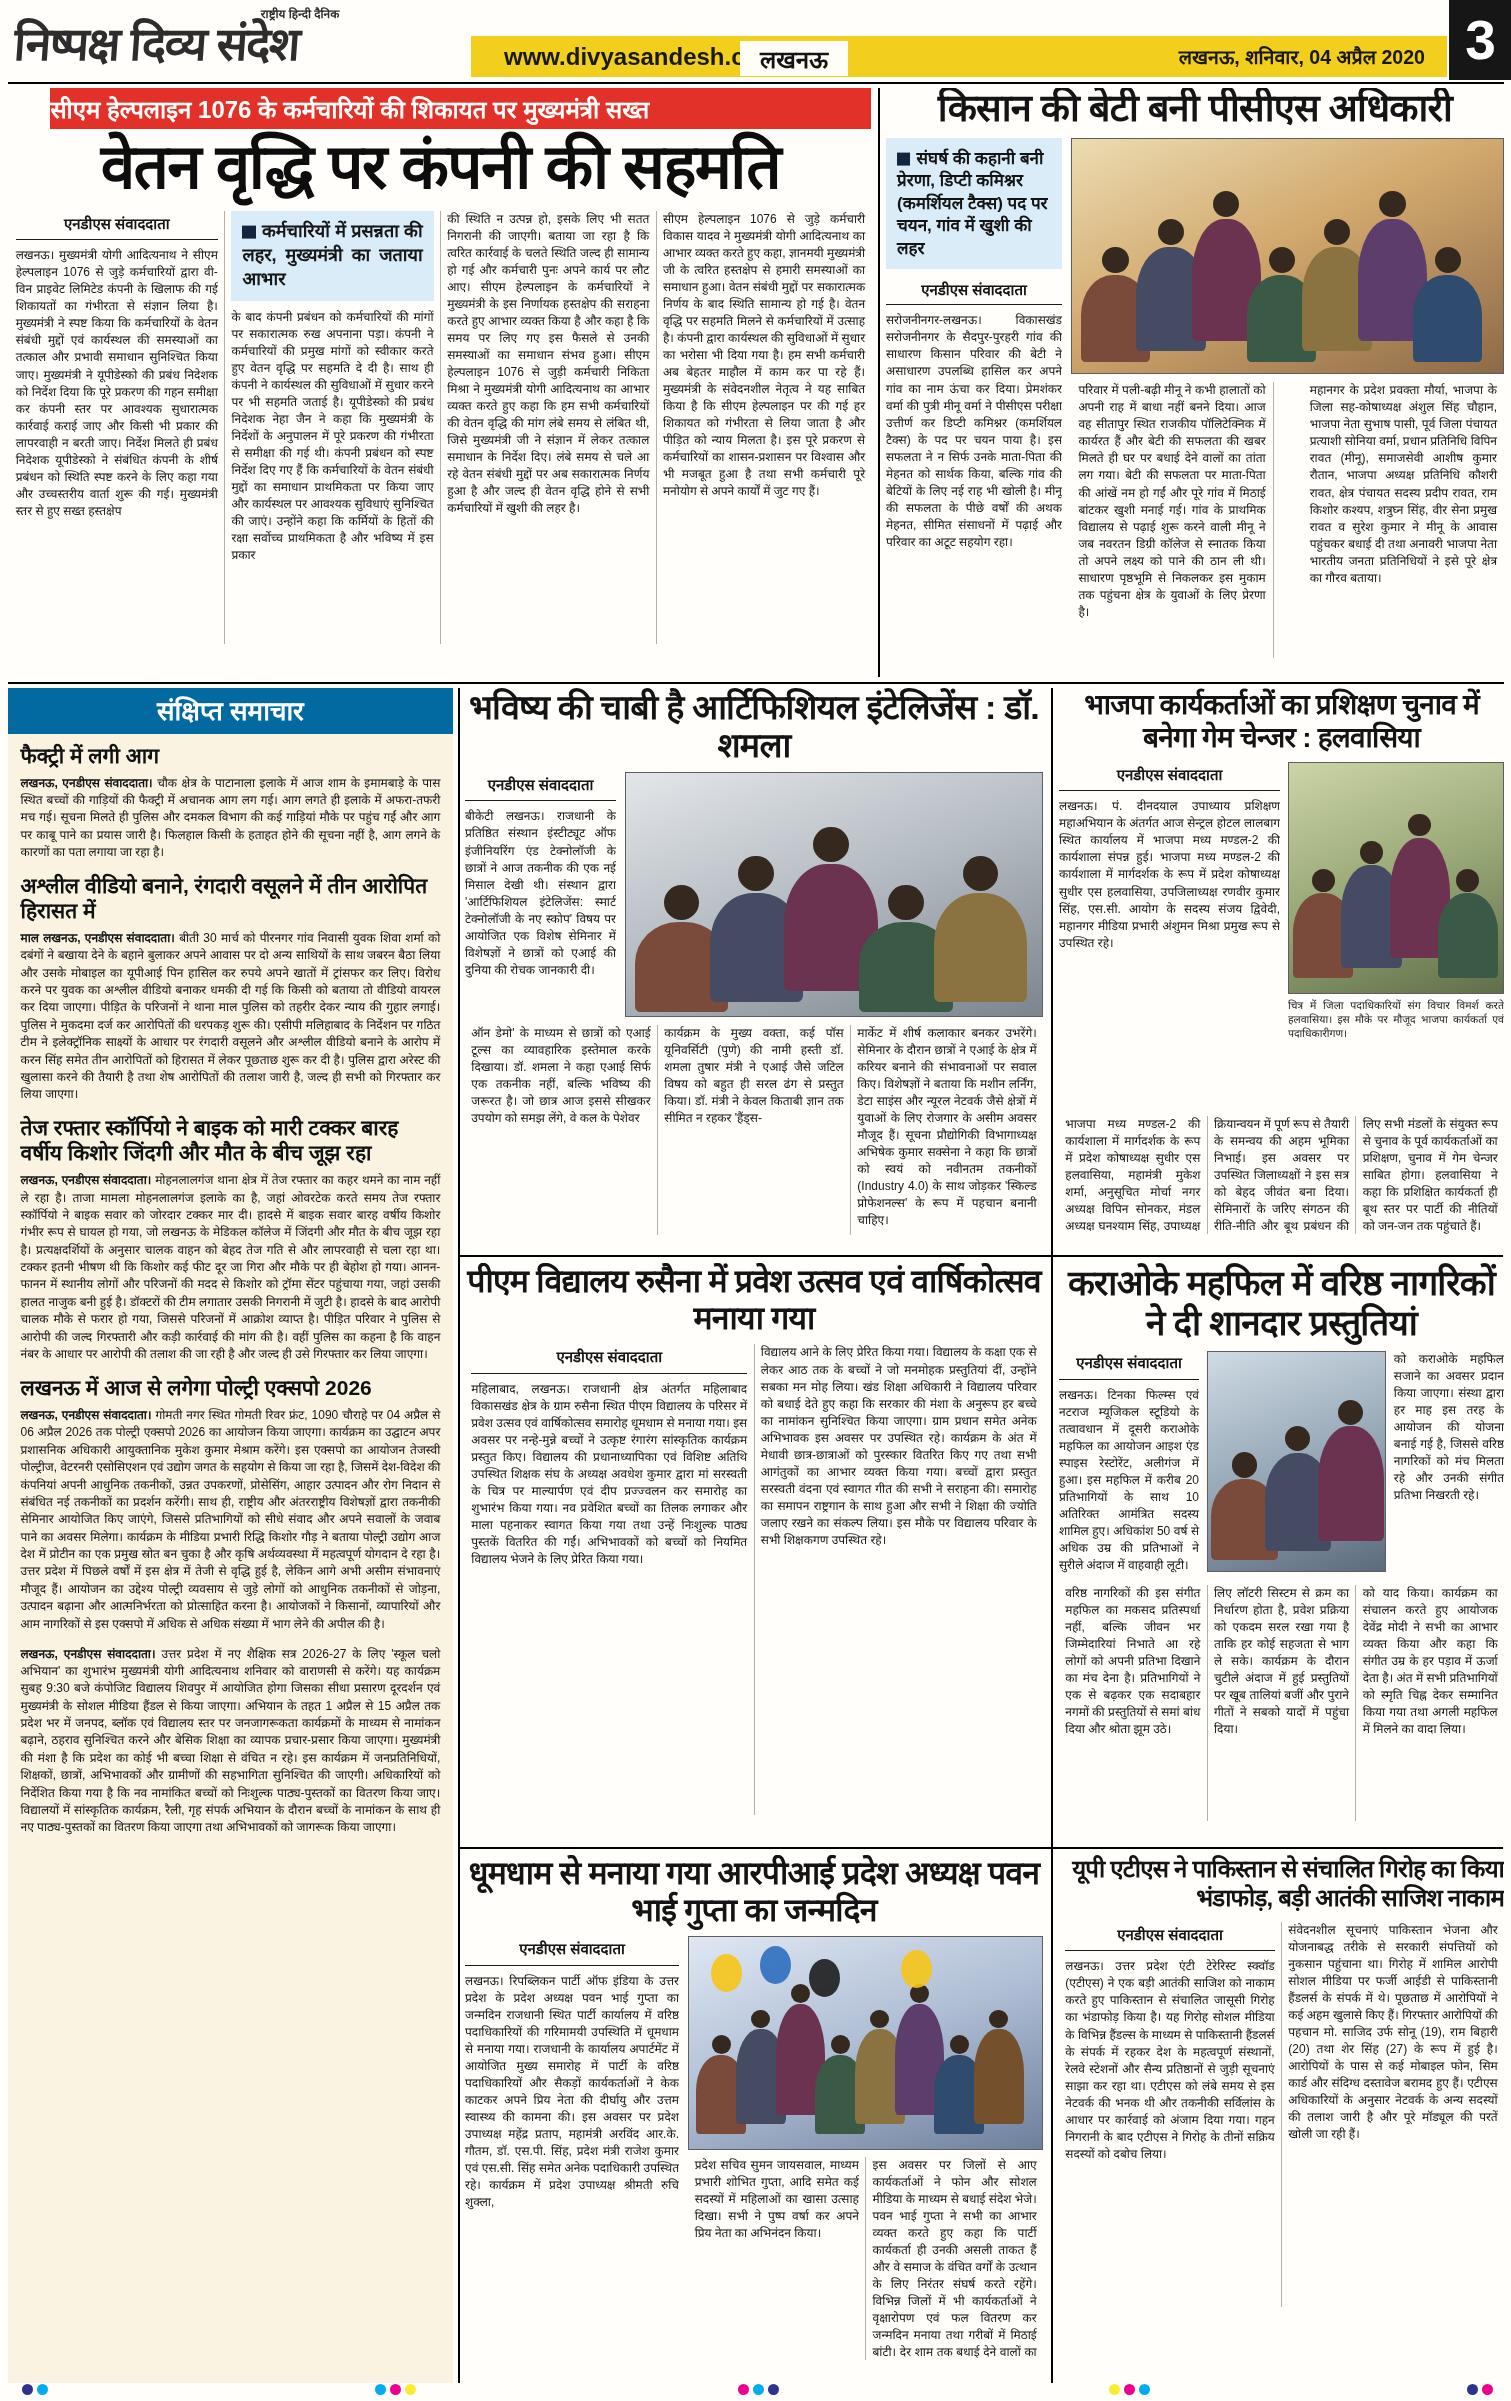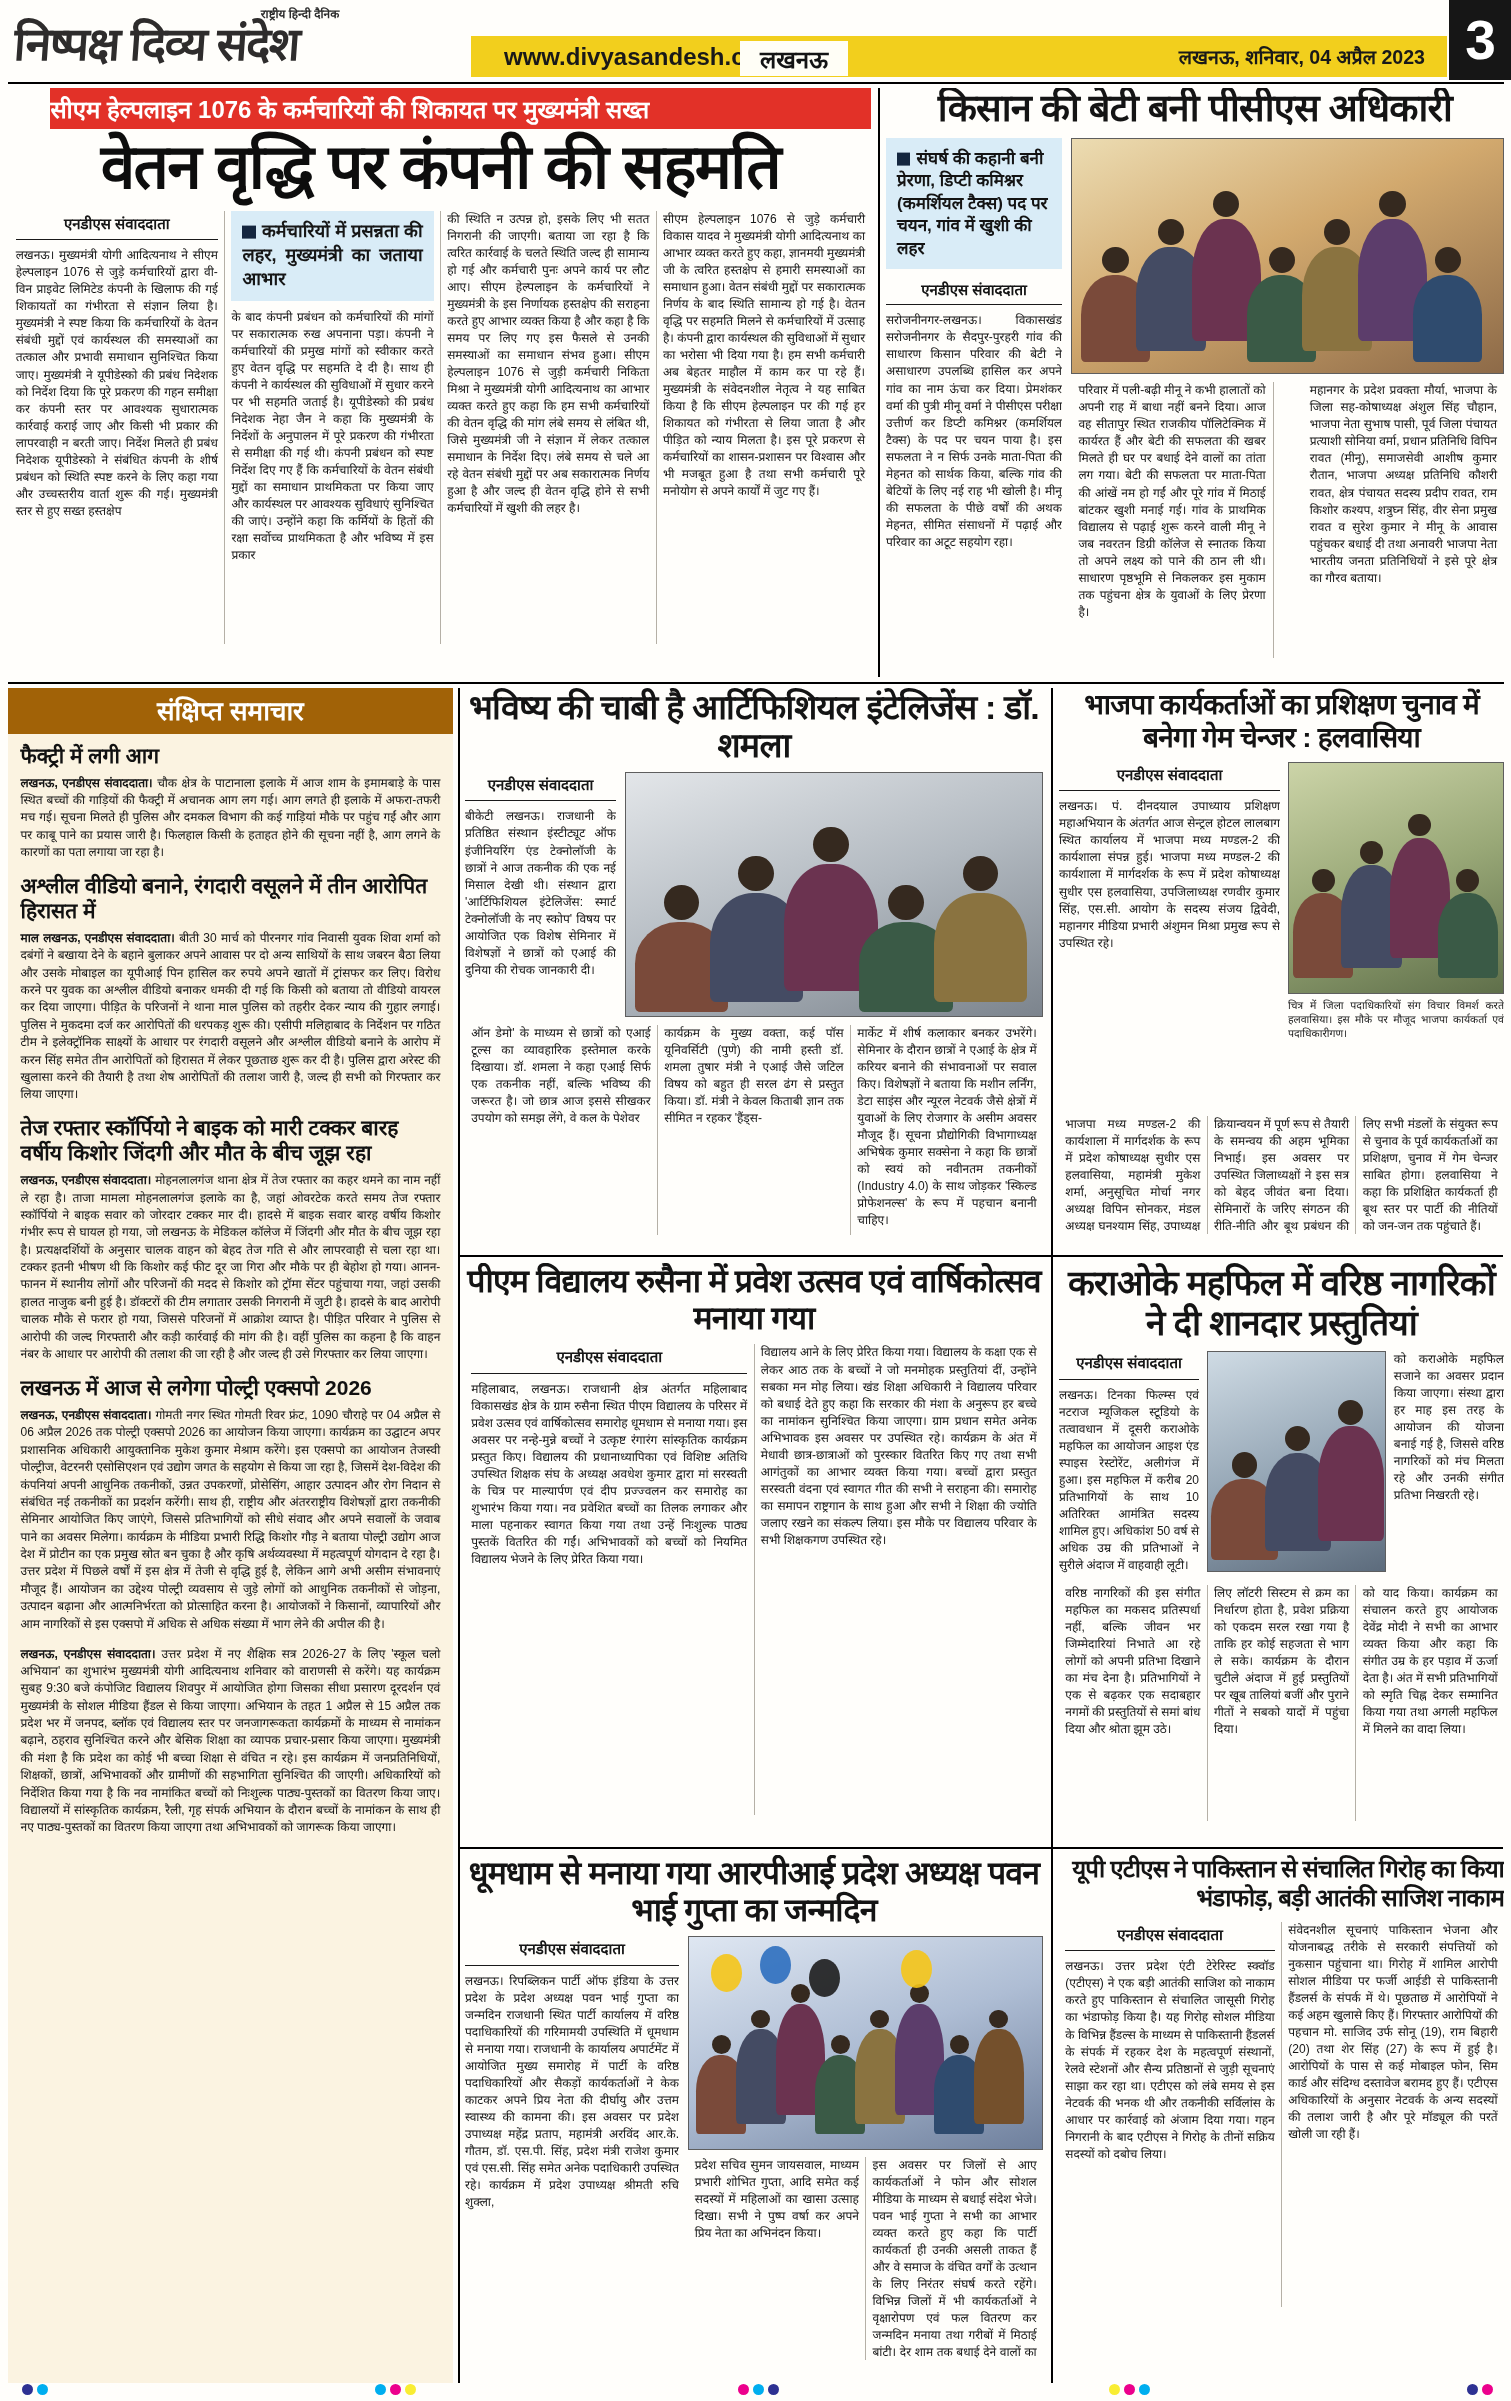--- a/index.html
+++ b/index.html
@@ -53,21 +53,21 @@
   .photo-green { background:linear-gradient(160deg,#ccd4a8 0%,#99a877 50%,#5f6f4a 100%); }
   .photo-cool  { background:linear-gradient(160deg,#cfdbe4 0%,#97a8b7 50%,#5c6b7c 100%); }
   .photo-party { background:linear-gradient(160deg,#dfe7f2 0%,#aebdd4 50%,#6e7f9c 100%); }
   .person { position:absolute; bottom:-4%; }
   .person .head { width:38%; aspect-ratio:1/1; border-radius:50%; margin:0 auto 2%; background:#35291f; }
   .person .torso { width:100%; height:64%; border-radius:46% 46% 6% 6%; }
   .balloon { position:absolute; border-radius:50%; opacity:.9; }
 
   
   .briefs { position:absolute; left:7.9px; top:688px; width:445px; height:1695px; background:#fbf3e1; overflow:hidden; }
-  .briefs-title { background:#a16207; color:#fff; font-size:26px; font-weight:bold; text-align:center; padding:3.9px 0 6.3px; }
+  .briefs-title { background:#0369a1; color:#fff; font-size:26px; font-weight:bold; text-align:center; padding:3.9px 0 6.3px; }
   .brief { padding:9.4px 12.6px 3.1px; }
   .brief h3 { font-size:21px; font-weight:bold; line-height:1.18; margin-bottom:6.3px; color:#111; }
   .brief p { text-align:justify; font-size:12px; line-height:1.45; }
   .brief b { font-size:12px; }
 
   
   .mid { position:absolute; left:465px; width:578px; overflow:hidden; }
   .ai { top:688px; height:561px; }
   .ai-headline { font-size:34px; font-weight:bold; text-align:center; line-height:1.12; letter-spacing:-0.8px; }
   .ai-body { display:flex; gap:9.4px; margin-top:7.9px; }
@@ -119,21 +119,21 @@
 <body>
 
 <div class="page">
 
   <div class="masthead">
     <div class="tagline">राष्ट्रीय हिन्दी दैनिक</div>
     <div class="logo">निष्पक्ष दिव्य संदेश</div>
   </div>
   <div class="yellowbar">
     <span class="site">www.divyasandesh.com</span>
-    <span class="dateline">लखनऊ, शनिवार, 04 अप्रैल 2023</span>
+    <span class="dateline">लखनऊ, शनिवार, 04 अप्रैल 2020</span>
   </div>
   <div class="citychip">लखनऊ</div>
   <div class="pagenum">3</div>
   <div class="hrule" style="left:7.9px;top:82px;width:1496px;height:2.4px;"></div>
 
   <div class="lead">
     <div class="kicker">सीएम हेल्पलाइन 1076 के कर्मचारियों की शिकायत पर मुख्यमंत्री सख्त</div>
     <div class="lead-headline">वेतन वृद्धि पर कंपनी की सहमति</div>
     <div class="cols lead-cols">
       <div class="col jtext">

